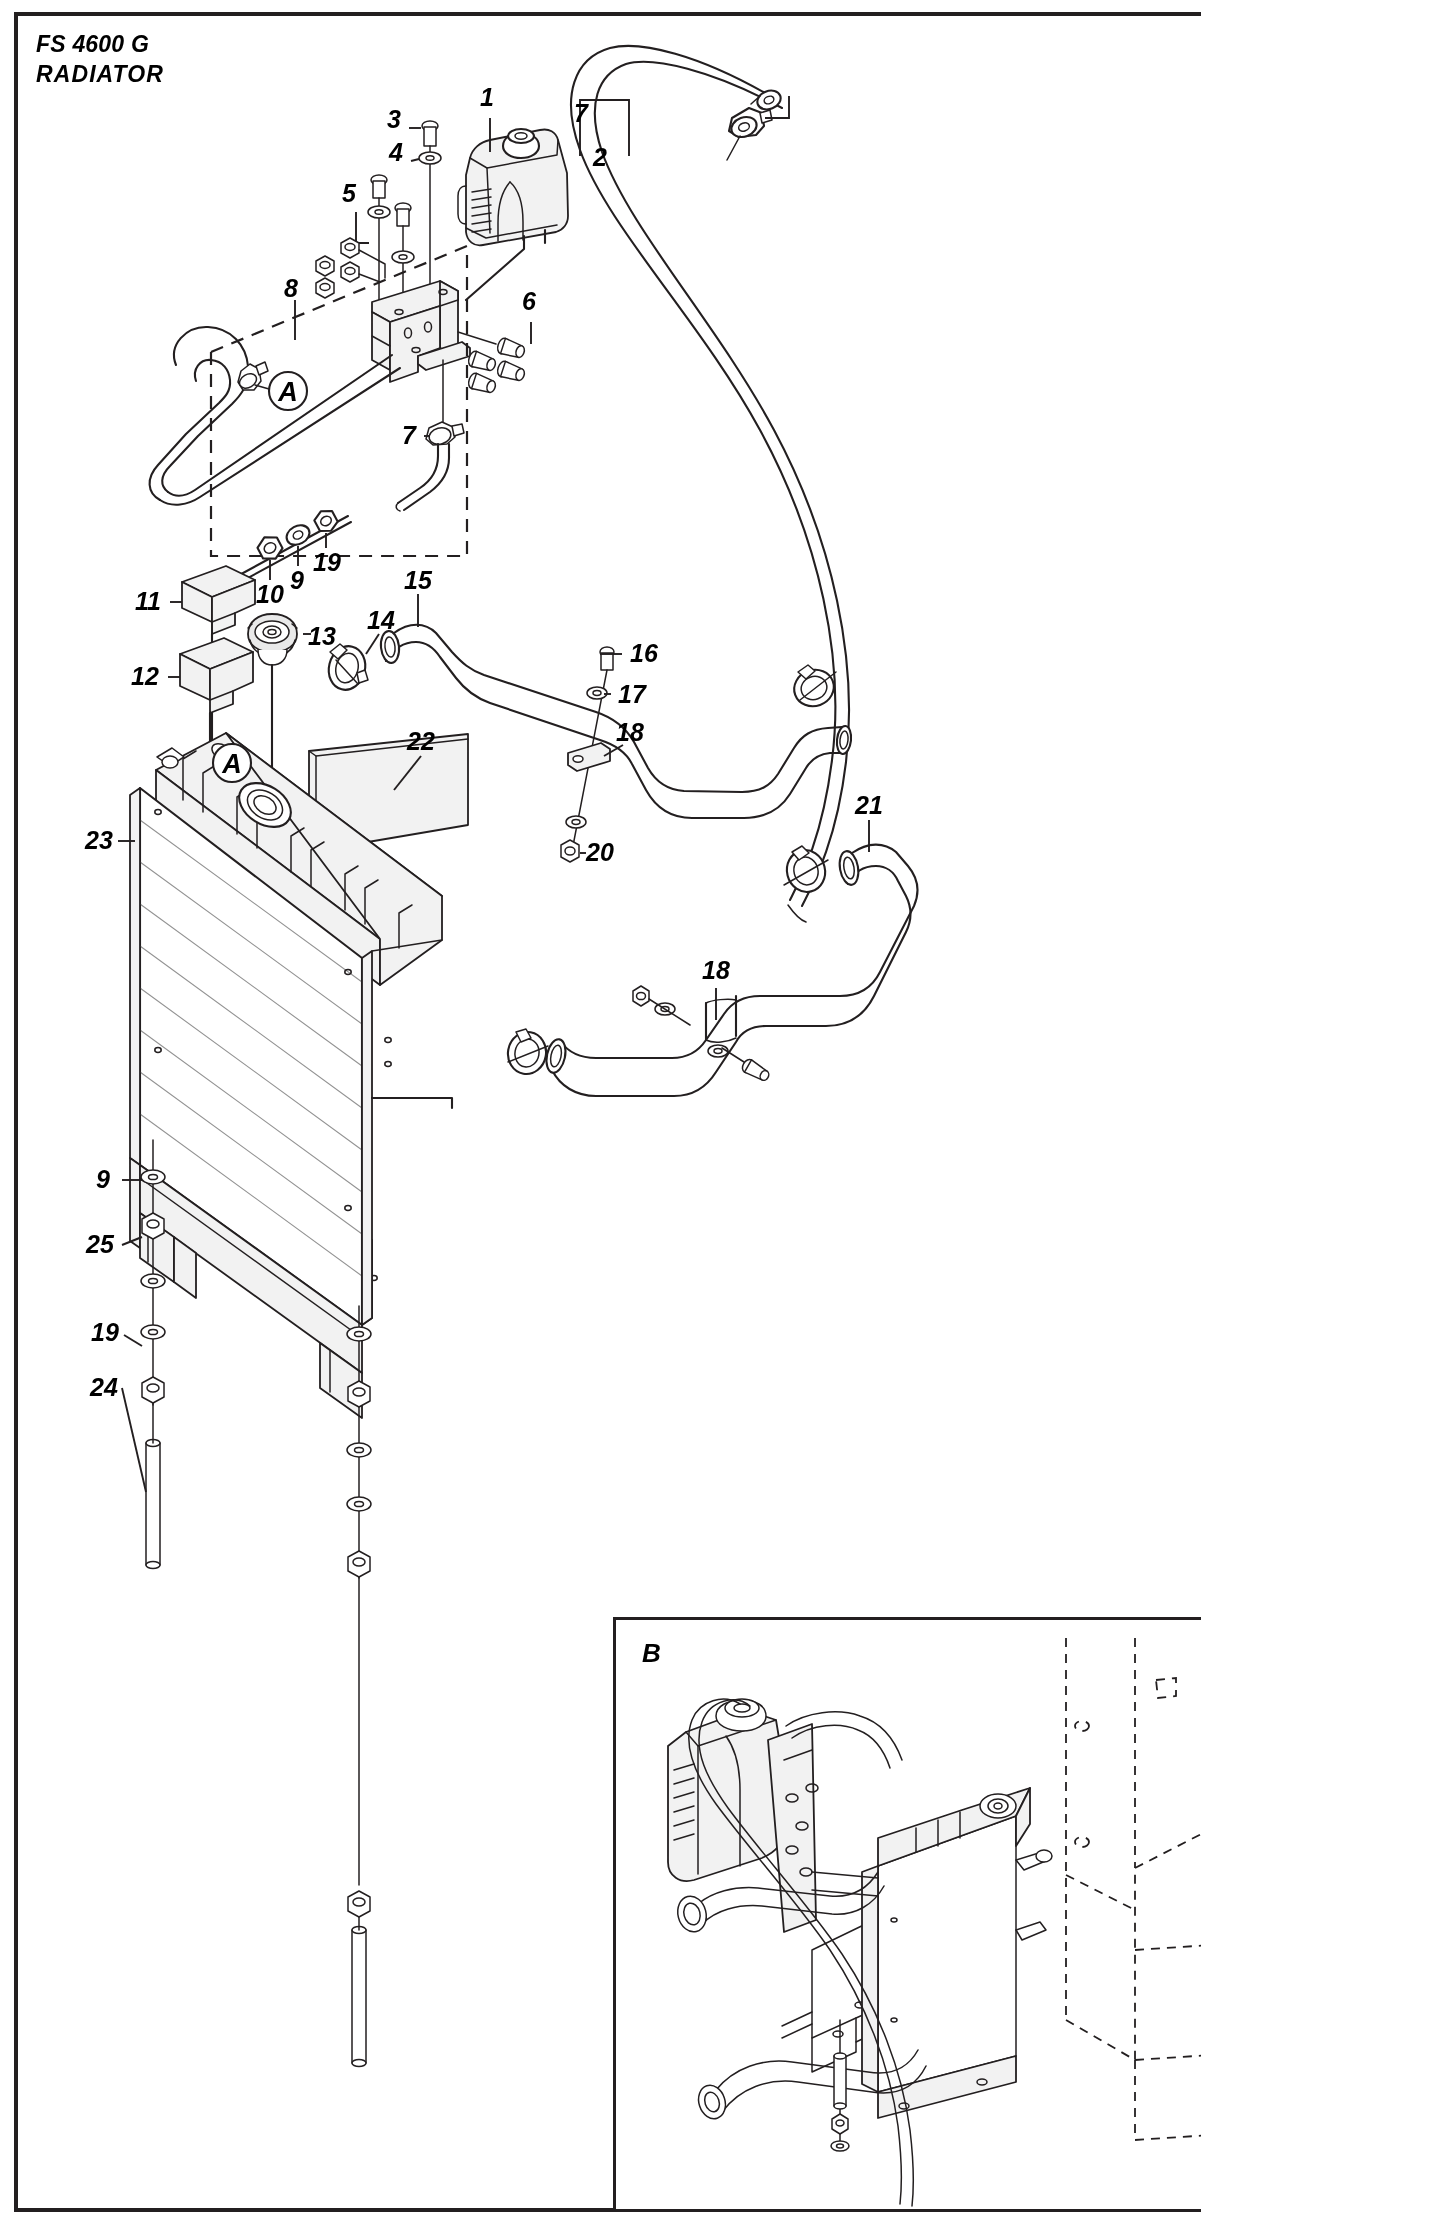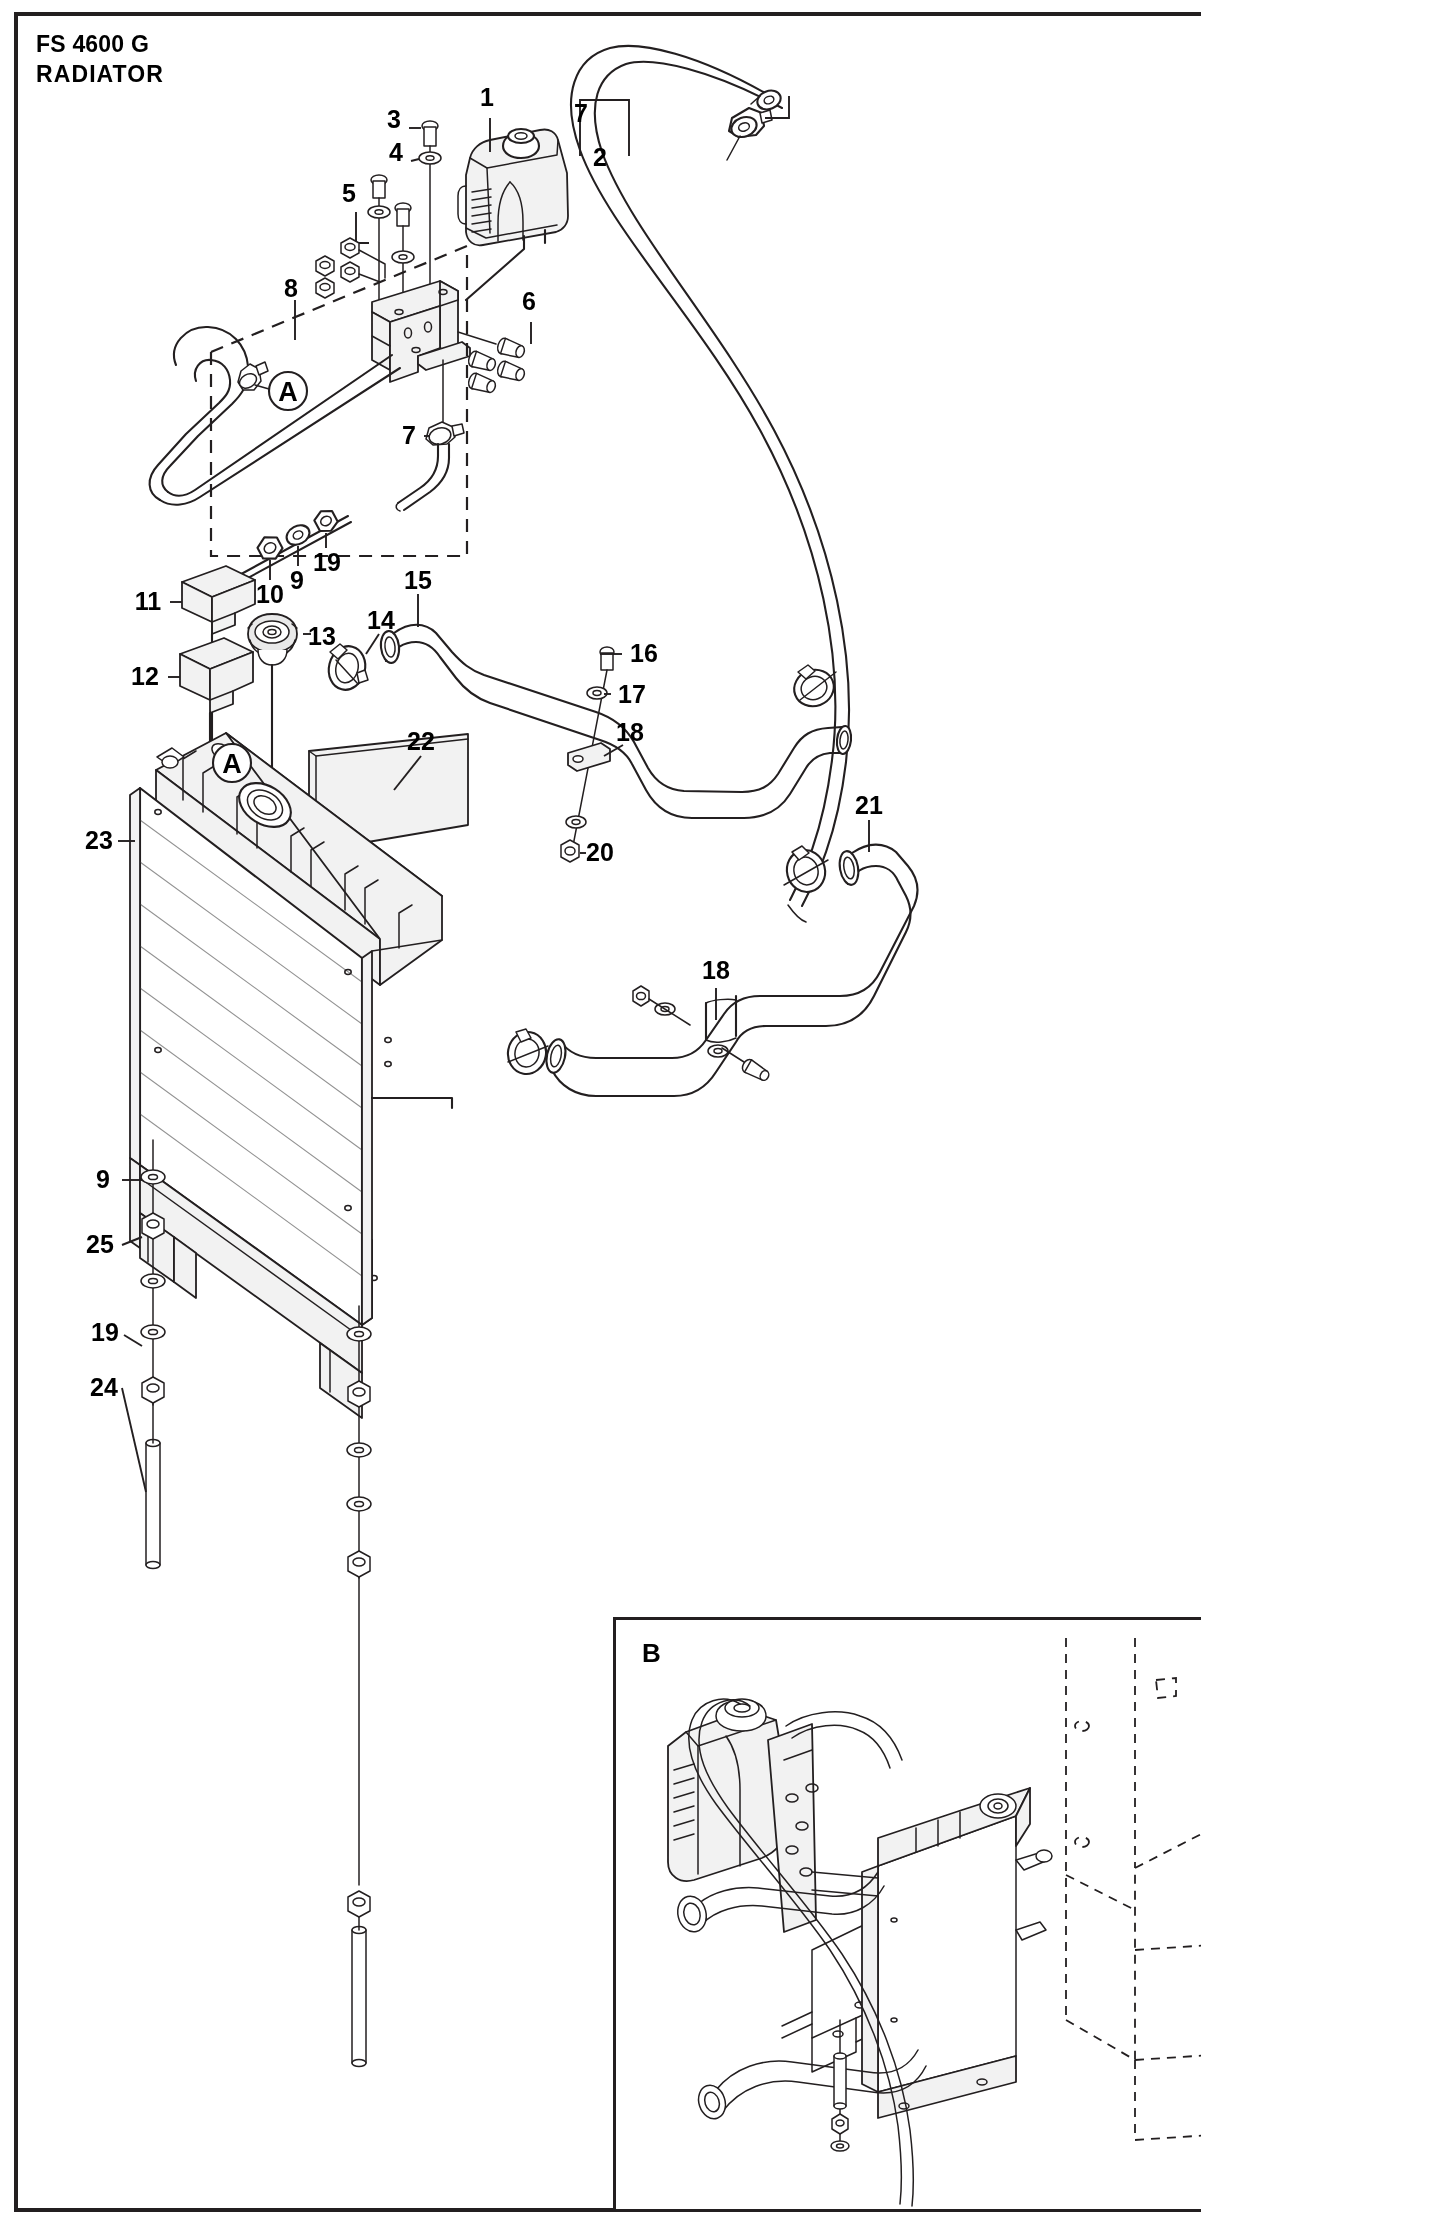--- a/index.html
+++ b/index.html
@@ -3,20 +3,21 @@
 <meta charset="utf-8">
 <title>FS 4600 G — RADIATOR</title>
 <style>
   html,body{margin:0;padding:0;background:#ffffff;}
   body{font-family:"Liberation Sans",sans-serif;}
   #page{
     position:relative;
     width:1201px;height:2229px;
     background:#fff;
     overflow:hidden;
+    font-style:italic;
   }
   #frame{
     position:absolute;
     left:14px;top:12px;
     width:1414px;height:2200px;
     border:4px solid #231f20;
     box-sizing:border-box;
   }
   #title{
     position:absolute;

